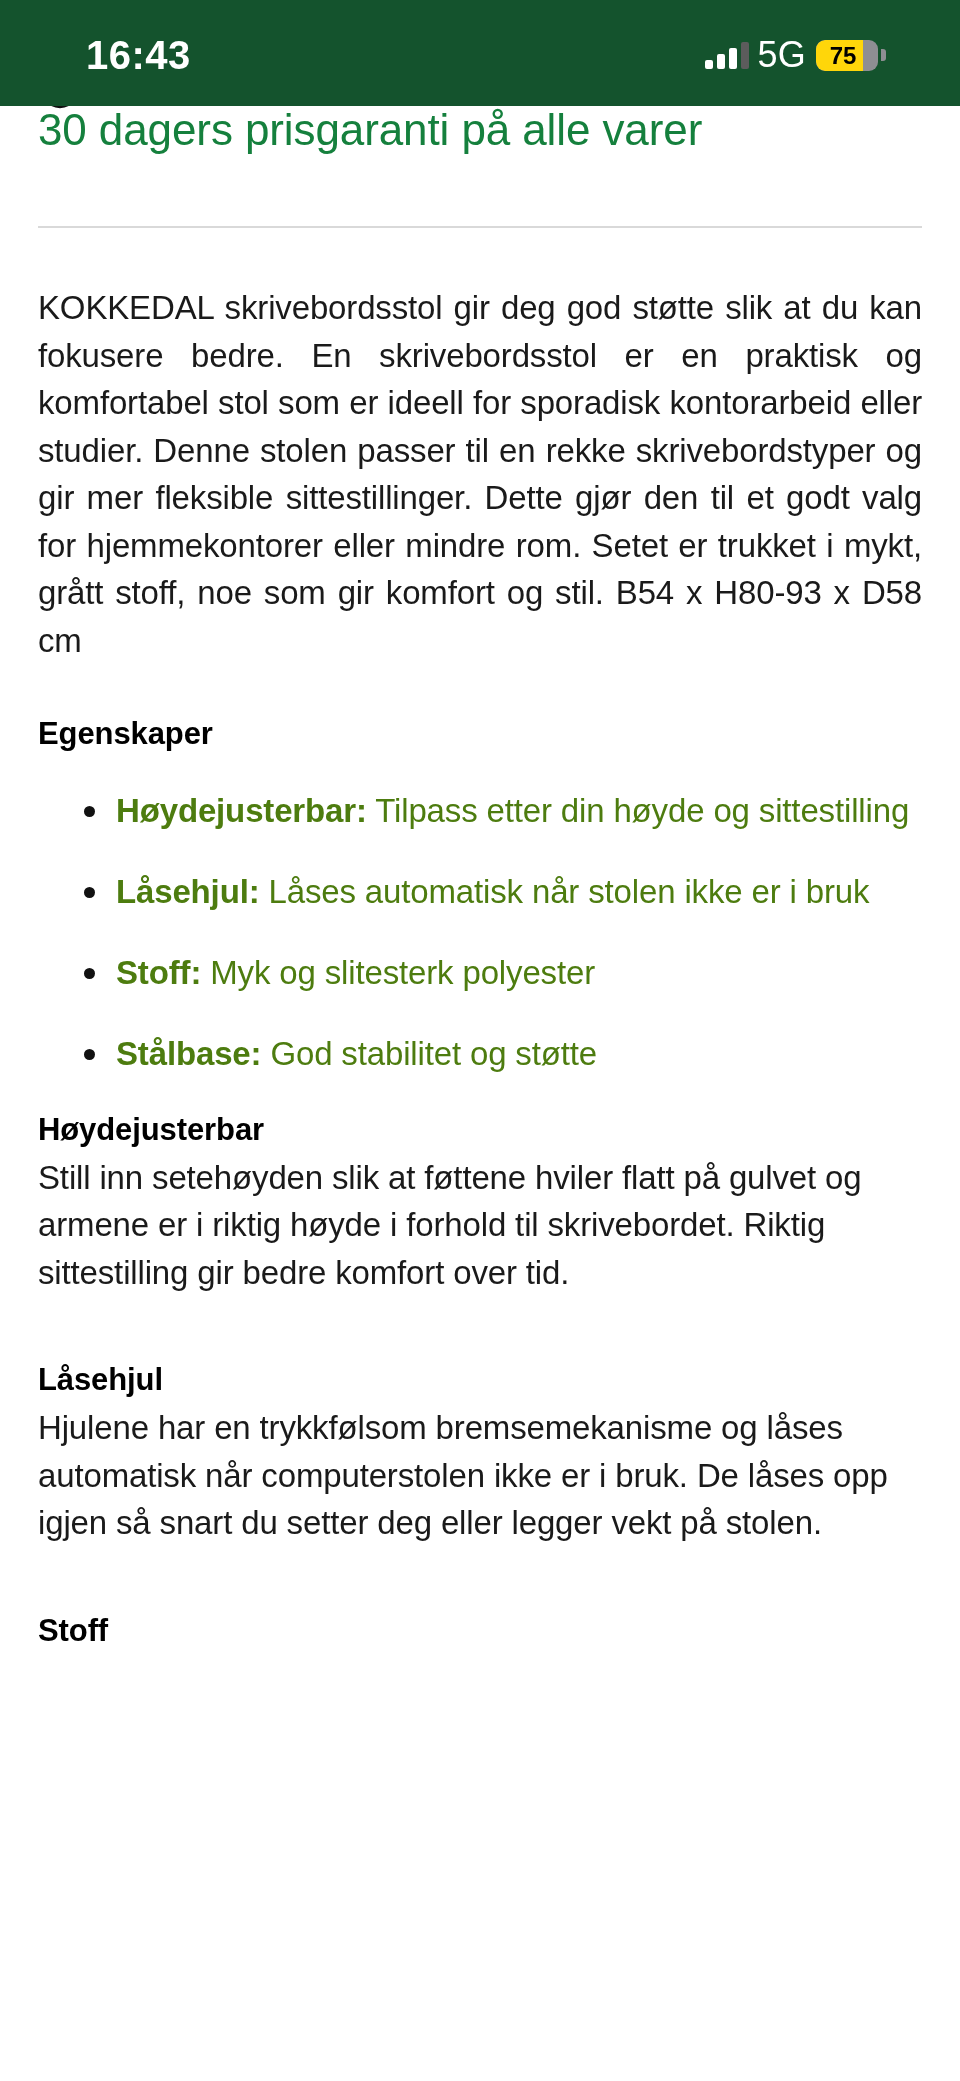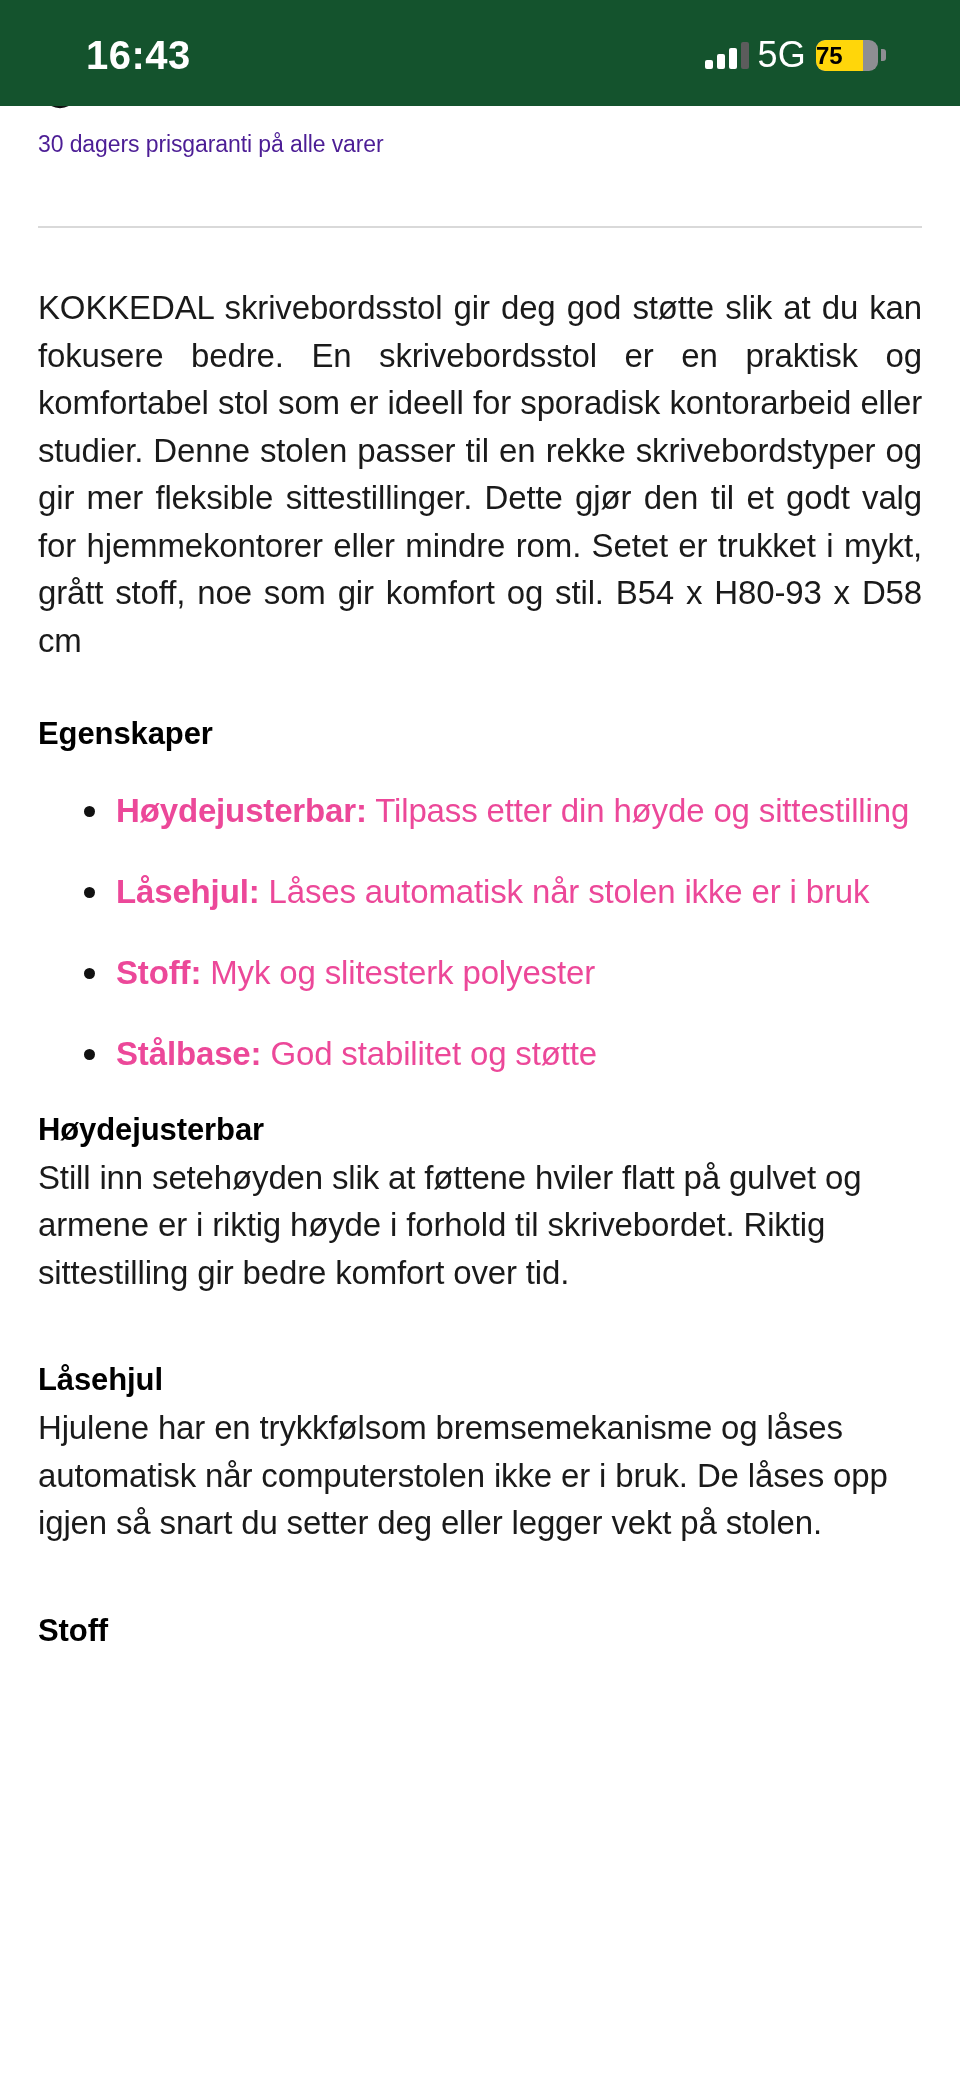--- a/index.html
+++ b/index.html
@@ -90,20 +90,21 @@
   .battery-fill {
     position: absolute;
     left: 0; top: 0; bottom: 0;
     width: 75%;
     background: #ffd60a;
     border-radius: 9px 0 0 9px;
   }
   .battery-text {
     position: relative;
     width: 100%;
+    text-align: center;
     font-size: 24px;
     font-weight: 700;
     color: #000000;
     line-height: 31px;
     padding-right: 8px;
   }
   .battery-cap {
     width: 5px;
     height: 12px;
     background: #8e8e93;
@@ -142,23 +143,23 @@
   .usp-body { flex: 1; }
 
   .usp-title {
     font-size: 34px;
     font-weight: 700;
     line-height: 1.28;
     color: #111111;
     letter-spacing: -0.2px;
   }
   .usp-sub {
-    font-size: 23px;
+    font-size: 44px;
     line-height: 1.36;
-    color: #4c1d95;
+    color: #15803d;
     letter-spacing: -0.1px;
   }
 
   
   .usp-row-clipped {
     position: relative;
     height: 58px;
     overflow: hidden;
     padding: 0 38px;
     display: flex;
@@ -203,21 +204,21 @@
     margin: 36px 38px 0 38px;
     padding-left: 0;
     list-style: none;
   }
   .feature-list li {
     position: relative;
     padding-left: 78px;
     margin-bottom: 34px;
     font-size: 33px;
     line-height: 1.42;
-    color: #ec4899;
+    color: #4d7c0f;
     letter-spacing: -0.15px;
   }
   .feature-list li:before {
     content: "";
     position: absolute;
     left: 46px;
     top: 18px;
     width: 11px;
     height: 11px;
     border-radius: 50%;

